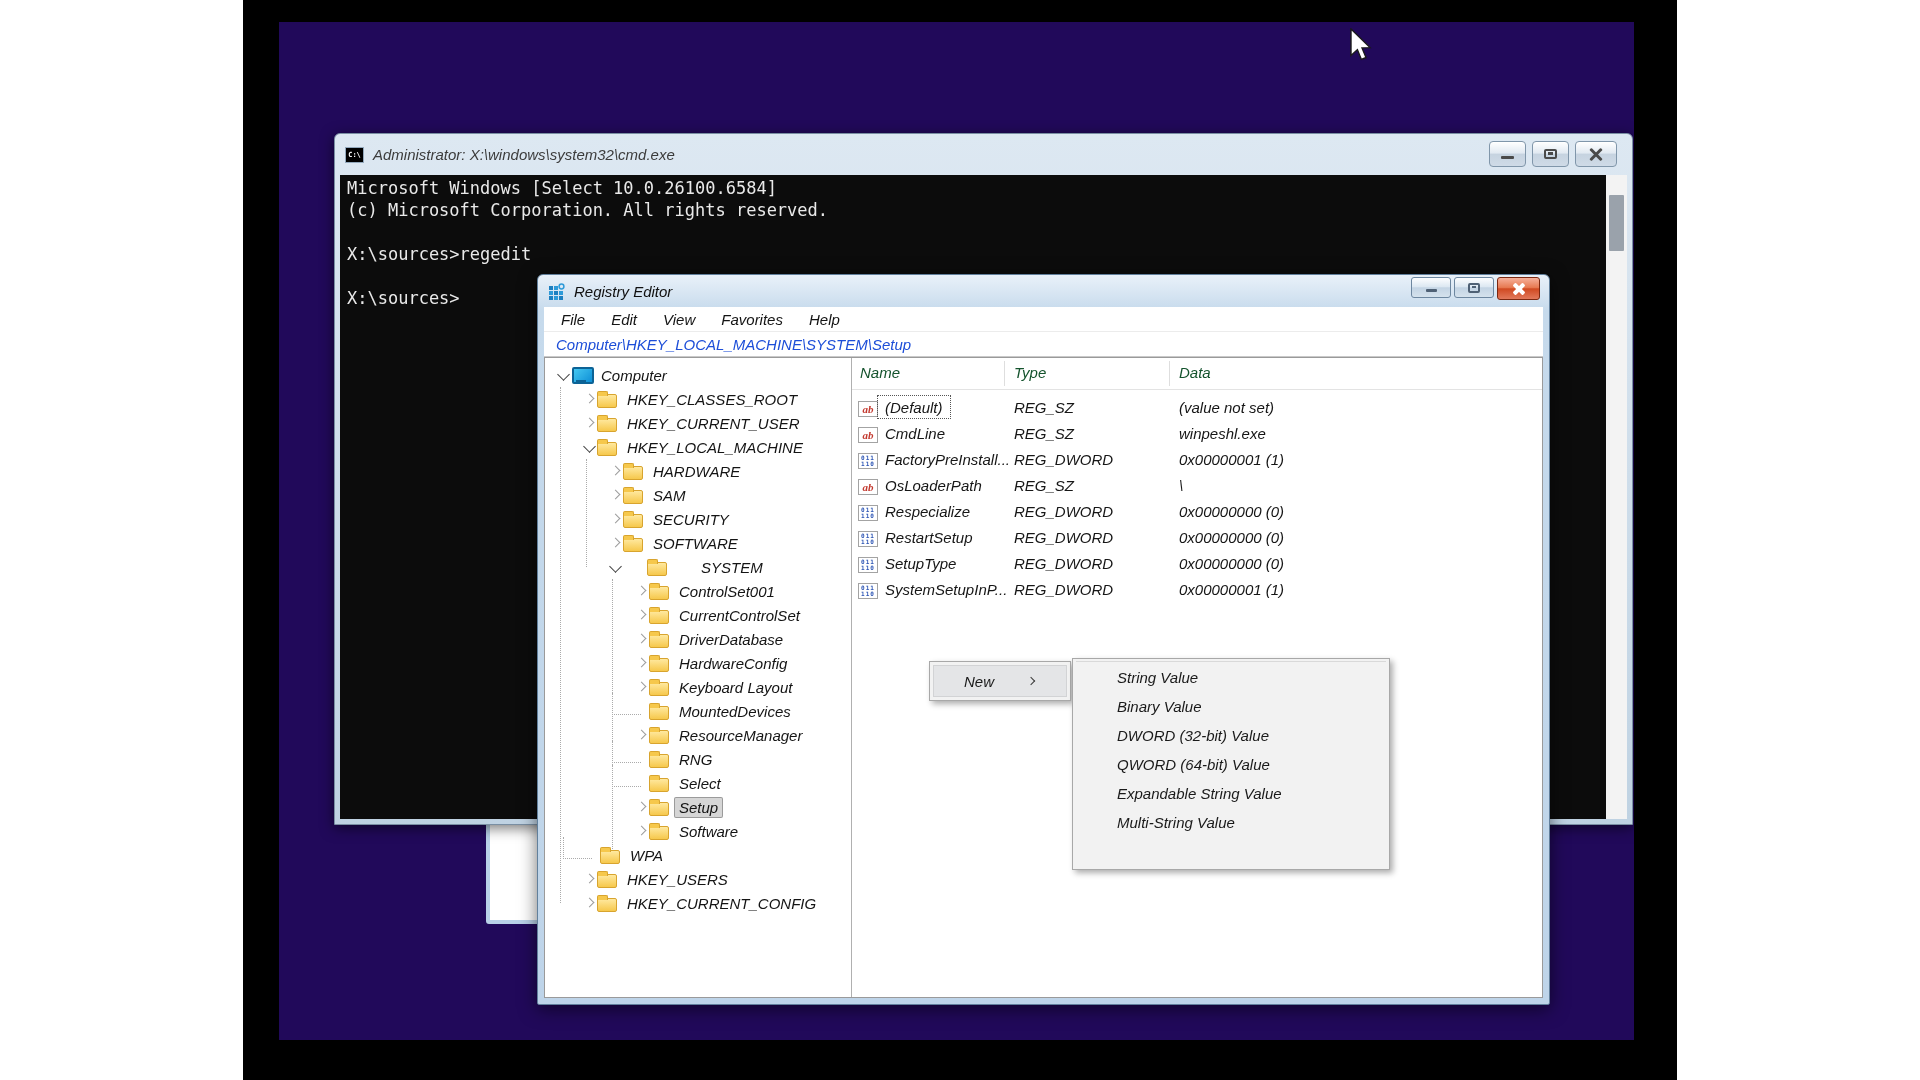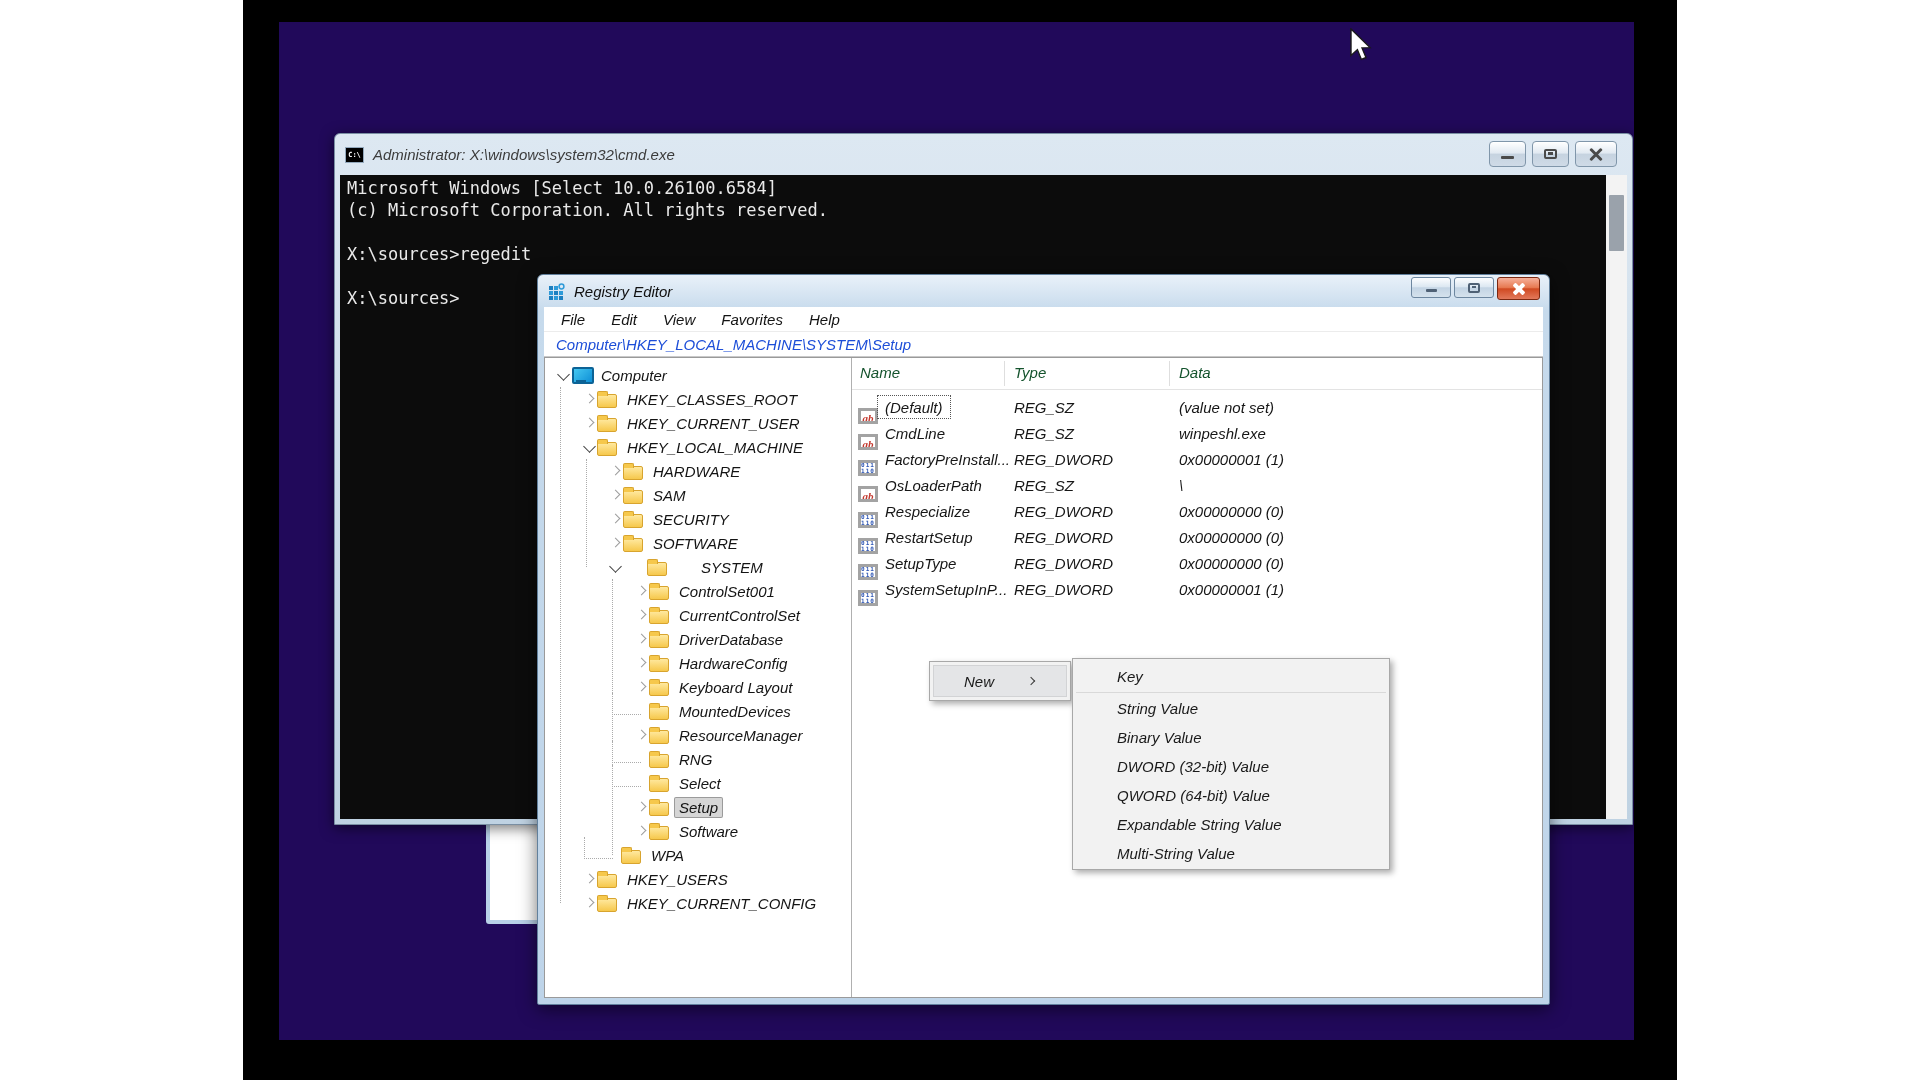--- a/index.html
+++ b/index.html
@@ -91,21 +91,21 @@
 
   
   .list-pane{position:absolute;left:307px;right:0;top:0;bottom:0;overflow:hidden}
   .list-header{position:absolute;left:0;right:0;top:0;height:32px;border-bottom:1px solid #e3e3e3;background:#fff}
   .hcol{position:absolute;top:0;height:28px;display:flex;align-items:center;font-size:15px;color:#14532d}
   .hcol0{left:8px}.hcol1{left:162px}.hcol2{left:327px}
   .hsep{position:absolute;top:3px;bottom:3px;width:1px;background:#dedede;cursor:col-resize}
   .hsep1{left:152px}.hsep2{left:317px}
   #list-rows{position:absolute;left:0;right:0;top:36px}
   .lrow{height:26px;position:relative}
-  .vicon{position:absolute;left:6px;top:14px;width:20px;height:16px;border:3px solid #a3a3a3;background:#fff;overflow:hidden}
+  .vicon{position:absolute;left:6px;top:7px;width:20px;height:16px;border:1px solid #a3a3a3;background:#fff;overflow:hidden}
   .vicon.string{color:#c3392f;font:italic bold 11px/14px "Liberation Serif",serif;text-align:center}
   .vicon.dword{display:flex;flex-direction:column;align-items:center;justify-content:center;
     color:#2f57b5;font:bold 6px/6px "DejaVu Sans Mono",monospace;letter-spacing:1px}
   .cname{position:absolute;left:26px;top:2px;height:22px;display:flex;align-items:center;
     font-size:15px;color:#161616;padding:0 7px}
   .cname.focus{outline:1px dotted #555}
   .ctype{position:absolute;left:162px;top:0;height:26px;display:flex;align-items:center;font-size:15px;color:#161616}
   .cdata{position:absolute;left:327px;top:0;height:26px;display:flex;align-items:center;font-size:15px;color:#161616}
 
   
@@ -303,21 +303,21 @@
             <div class="tree-row" style="padding-left: 88px;">
               <div class="expander collapsed"></div>
               <div class="nicon folder"></div>
               <div class="nlabel sellabel">Setup</div>
             </div>
             <div class="tree-row" style="padding-left: 88px;">
               <div class="expander collapsed"></div>
               <div class="nicon folder"></div>
               <div class="nlabel">Software</div>
             </div>
-            <div class="tree-row" style="padding-left: 60px;">
+            <div class="tree-row" style="padding-left: 39px;">
               <div class="expander none"></div>
               <div class="nicon folder"></div>
               <div class="nlabel">WPA</div>
             </div>
             <div class="tree-row" style="padding-left: 36px;">
               <div class="expander collapsed"></div>
               <div class="nicon folder"></div>
               <div class="nlabel">HKEY_USERS</div>
             </div>
             <div class="tree-row" style="padding-left: 36px;">
@@ -404,21 +404,20 @@
       </div>
     </div>
 
     <div class="newmenu">
       <div class="nm-item">
         <span>New</span>
         <span class="nm-arrow"></span>
       </div>
     </div>
     <div class="submenu" id="submenu-items">
-        <div class="smi first">Key</div>
         <div class="msep"></div>
         <div class="smi">String Value</div>
         <div class="smi">Binary Value</div>
         <div class="smi">DWORD (32-bit) Value</div>
         <div class="smi">QWORD (64-bit) Value</div>
         <div class="smi">Expandable String Value</div>
         <div class="smi">Multi-String Value</div>
       </div>
 
     <svg class="cursor" width="24" height="34" viewBox="0 0 24 34">

